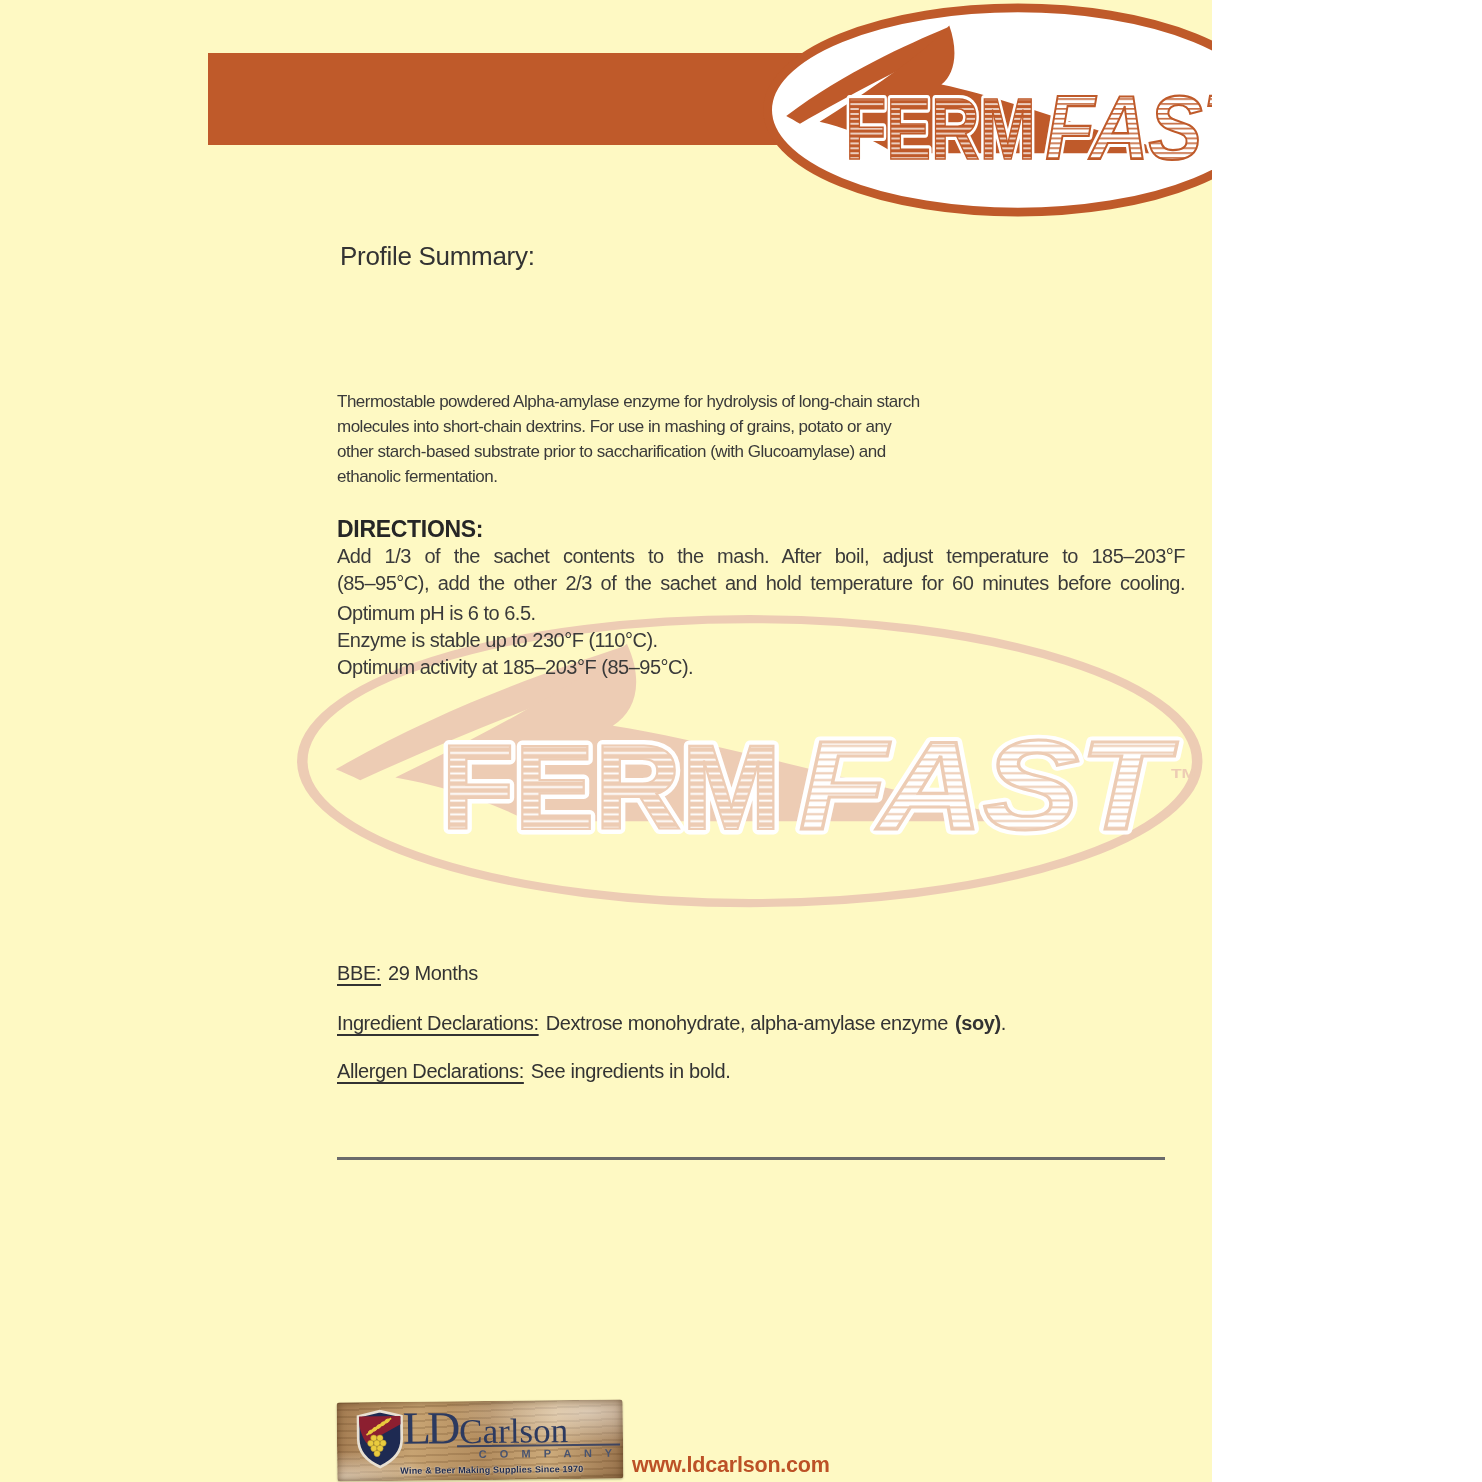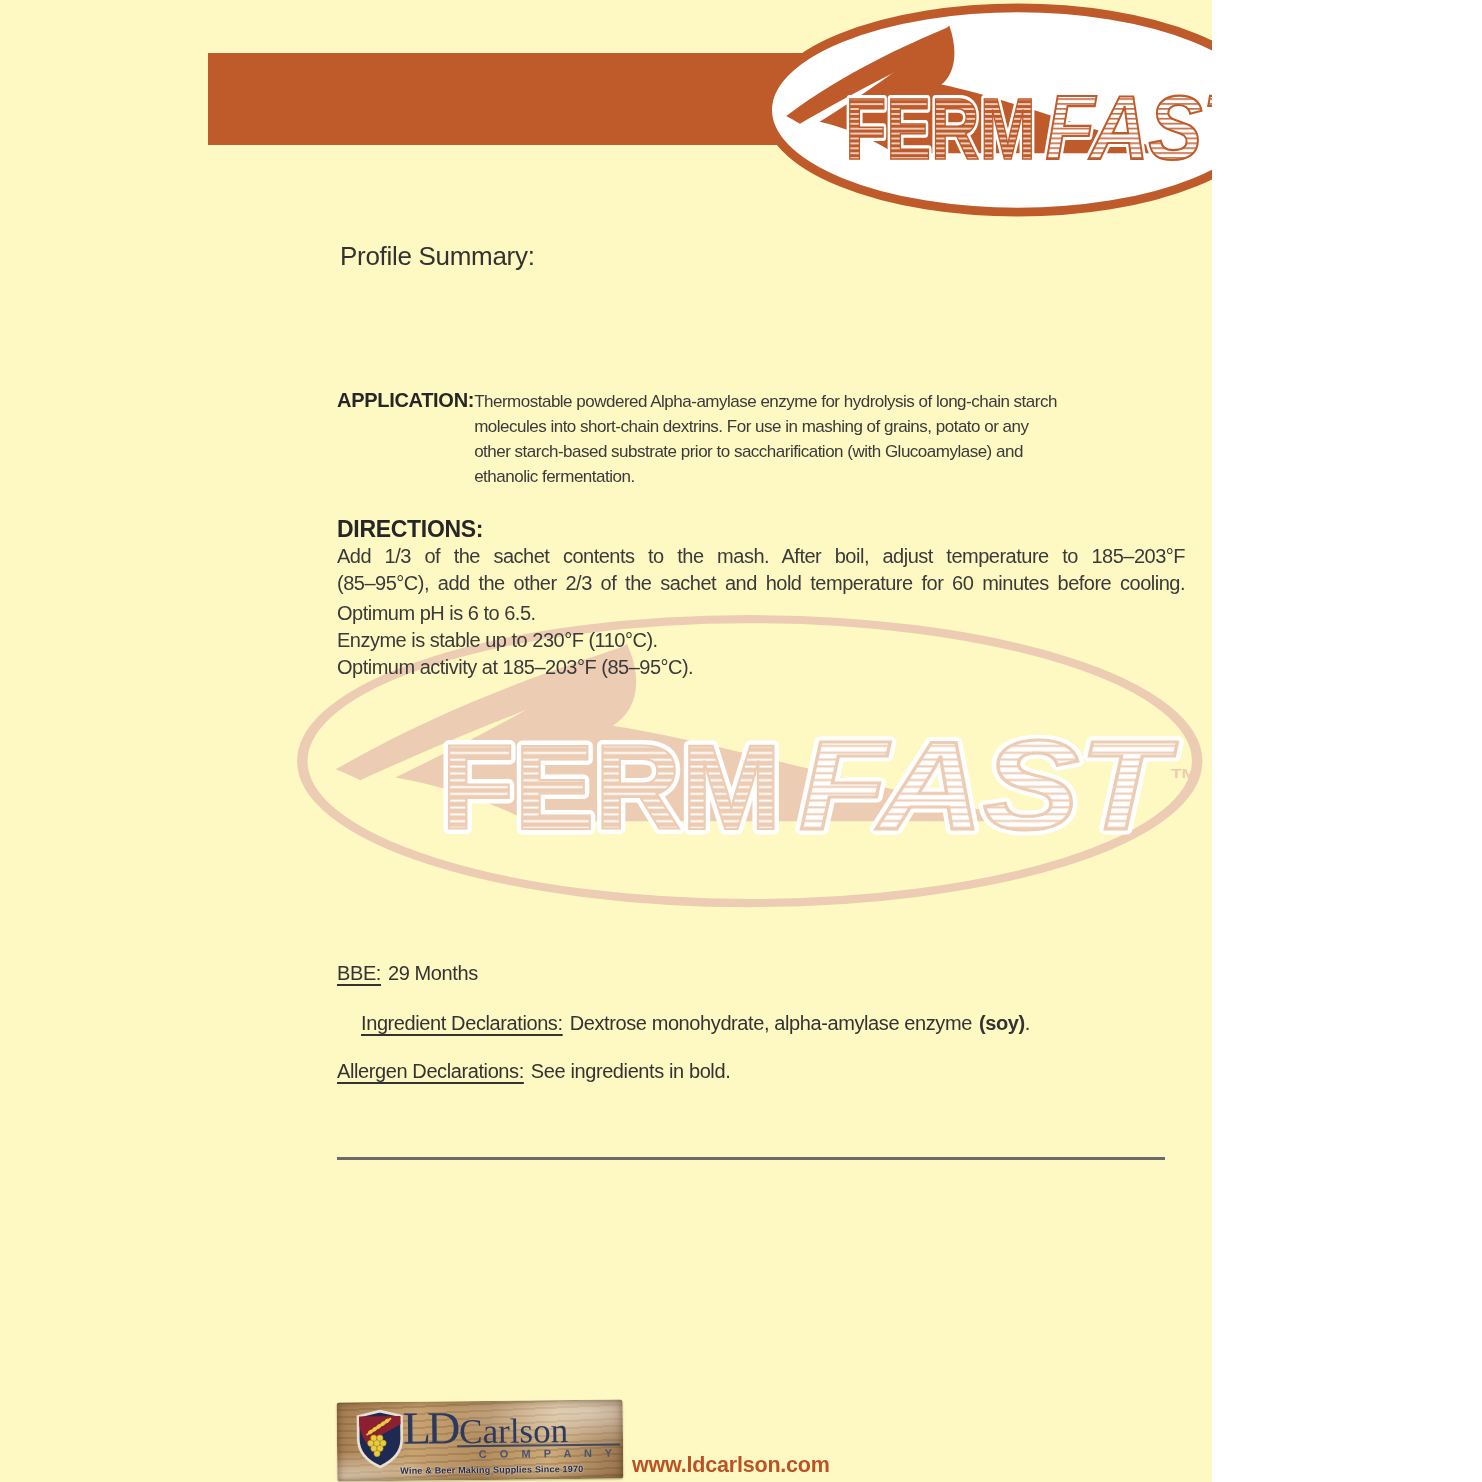--- a/index.html
+++ b/index.html
@@ -26,21 +26,21 @@
   .dir-label{left:337px;top:516px;font-size:23px;font-weight:bold;color:#262626;letter-spacing:-0.3px;}
   .dir-para{left:337px;top:543px;width:848px;font-size:20px;line-height:27px;color:#3a3a3a;
             text-align:justify;text-align-last:justify;}
   .opt-notes{left:337px;top:600px;font-size:20px;line-height:27px;color:#3a3a3a;}
   .calc-note{left:337px;top:701px;font-size:20px;color:#3a3a3a;}
 
   .decl{font-size:20px;color:#333;letter-spacing:-0.4px;left:337px;white-space:nowrap;}
   .decl .lbl{text-decoration:underline;text-decoration-thickness:1.5px;text-underline-offset:4px;}
   .decl-pack{top:912px;}
   .decl-bbe{top:962px;}
-  .decl-ingr{top:1012px;margin-left:24px;}
+  .decl-ingr{top:1012px;}
   .decl-allg{top:1060px;}
   .est-sign{font-size:30px;margin-left:7px;position:relative;top:1px;color:#2f2f2f;}
   .val{margin-left:7px;}
   .soy{font-weight:bold;}
 
   .rule{left:337px;top:1157px;width:828px;height:2.5px;background:#6b6b6b;}
 
   
   .plank{
     left:337px;top:1401px;width:286px;height:79px;border-radius:3px;
@@ -111,21 +111,20 @@
       <text x="90" y="160" font-size="88" textLength="194" lengthAdjust="spacingAndGlyphs" fill="url(#wst-o)" stroke="#edccb4" stroke-width="1.6">FERM</text>
       <text x="294" y="160" font-size="92" font-style="italic" textLength="210" lengthAdjust="spacingAndGlyphs" fill="none" stroke="#ffffff" stroke-width="8" stroke-linejoin="round">FAST</text>
       <text x="294" y="160" font-size="92" font-style="italic" textLength="210" lengthAdjust="spacingAndGlyphs" fill="url(#wst-w)" stroke="#edccb4" stroke-width="2.2">FAST</text>
       <text x="506" y="122" font-size="10" fill="#edccb4" stroke="none">TM</text>
     </g>
   </svg>
 
   <div class="abs profile-label">Profile Summary:</div>
 
   <div class="abs app-row">
-    <div class="app-label">APPLICATION:</div>
     <div class="app-text txt">Thermostable powdered Alpha-amylase enzyme for hydrolysis of long-chain starch
 molecules into short-chain dextrins. For use in mashing of grains, potato or any
 other starch-based substrate prior to saccharification (with Glucoamylase) and
 ethanolic fermentation.</div>
   </div>
 
   <div class="abs dir-label">DIRECTIONS:</div>
   <div class="abs dir-para txt">Add 1/3 of the sachet contents to the mash. After boil, adjust temperature to 185–203°F
 (85–95°C), add the other 2/3 of the sachet and hold temperature for 60 minutes before cooling.</div>
   <div class="abs opt-notes txt">Optimum pH is 6 to 6.5.

